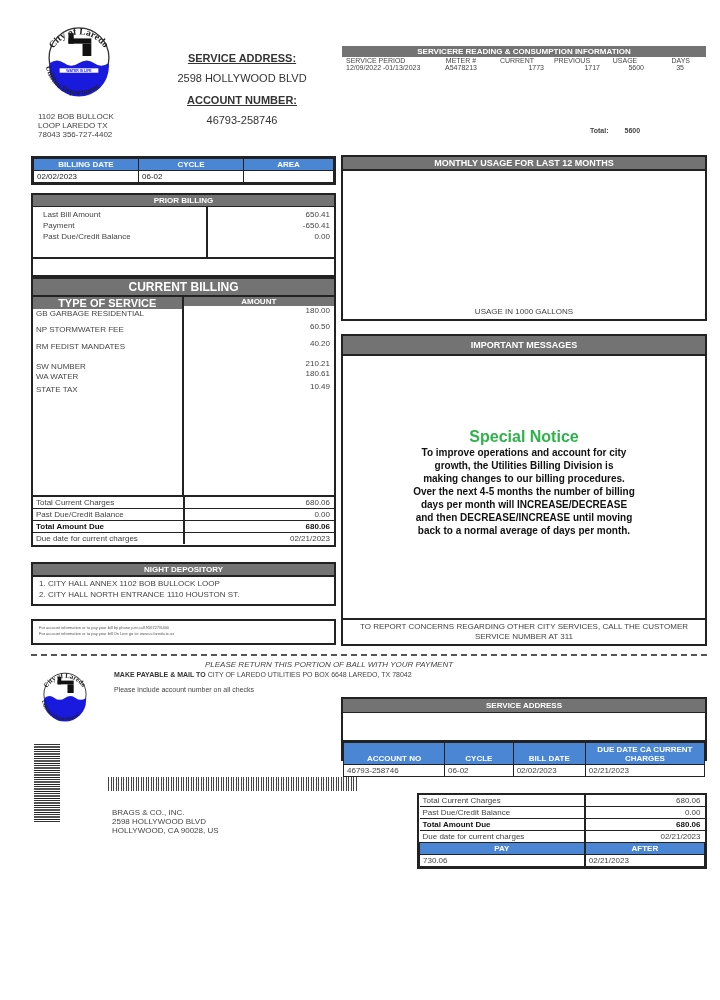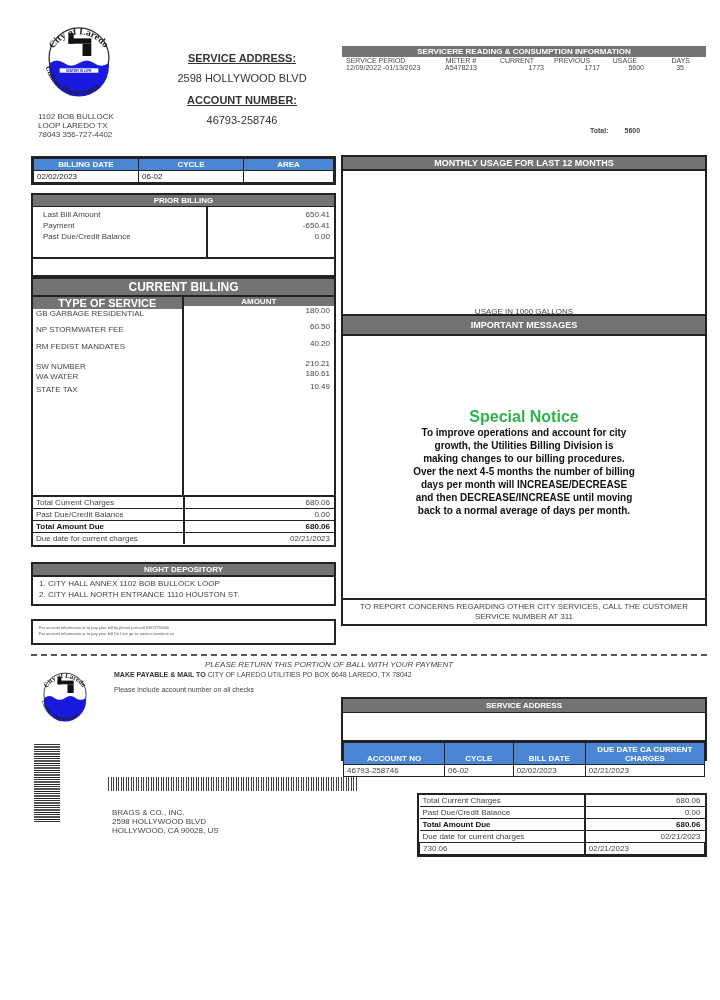--- a/index.html
+++ b/index.html
@@ -182,21 +182,21 @@
 <div class="abs box" style="left:31px;top:619px;width:305px;height:26px;padding:4px 6px;font-size:4px;color:#555;line-height:6px;">
   <div>For account information or to pay your bill by phone just call 956727/6400</div>
   <div>For account information or to pay your bill On Line go to: www.ci.laredo.tx.us</div>
 </div>
 
 <div class="abs box" style="left:341px;top:155px;width:366px;height:166px;">
   <div class="blue" style="font-size:9px;padding:1px 0;border-bottom:2px solid #222;">MONTHLY USAGE FOR LAST 12 MONTHS</div>
   <div style="position:absolute;bottom:3px;left:0;right:0;text-align:center;font-size:8px;color:#444;">USAGE IN 1000 GALLONS</div>
 </div>
 
-<div class="abs box" style="left:341px;top:314px;width:366px;height:312px;">
+<div class="abs box" style="left:341px;top:334px;width:366px;height:312px;">
   <div class="blue" style="font-size:9px;padding:4px 0;border-bottom:2px solid #222;">IMPORTANT MESSAGES</div>
   <div style="position:absolute;top:92px;left:0;right:0;">
     <div class="notice-title">Special Notice</div>
     <div class="notice-body">
       <div>To improve operations and account for city</div>
       <div>growth, the Utilities Billing Division is</div>
       <div>making changes to our billing procedures.</div>
       <div>Over the next 4-5 months the number of billing</div>
       <div>days per month will INCREASE/DECREASE</div>
       <div>and then DECREASE/INCREASE until moving</div>
@@ -262,20 +262,24 @@
       <td class="num" style="border-bottom:1px solid #222;padding:1px 4px;color:#444;">0.00</td>
     </tr>
     <tr>
       <td class="bold" style="border-right:2px solid #222;border-bottom:1px solid #222;padding:1px 3px;">Total Amount Due</td>
       <td class="num bold" style="border-bottom:1px solid #222;padding:1px 4px;">680.06</td>
     </tr>
     <tr>
       <td style="border-right:2px solid #222;border-bottom:1px solid #222;padding:1px 3px;color:#444;">Due date for current charges</td>
       <td class="num" style="border-bottom:1px solid #222;padding:1px 4px;color:#444;">02/21/2023</td>
     </tr>
+    <tr class="tbl-head">
+      <th style="border-right:2px solid #222;">PAY</th>
+      <th>AFTER</th>
+    </tr>
     <tr class="tbl-body">
       <td style="color:#444;border-right:2px solid #222;">730.06</td>
       <td style="color:#444;">02/21/2023</td>
     </tr>
   </tbody>
     </table>
 </div>
 
 <div class="abs barcode-v" style="left:34px;top:744px;"></div>
 <div class="abs barcode-h" style="left:108px;top:777px;"></div>

